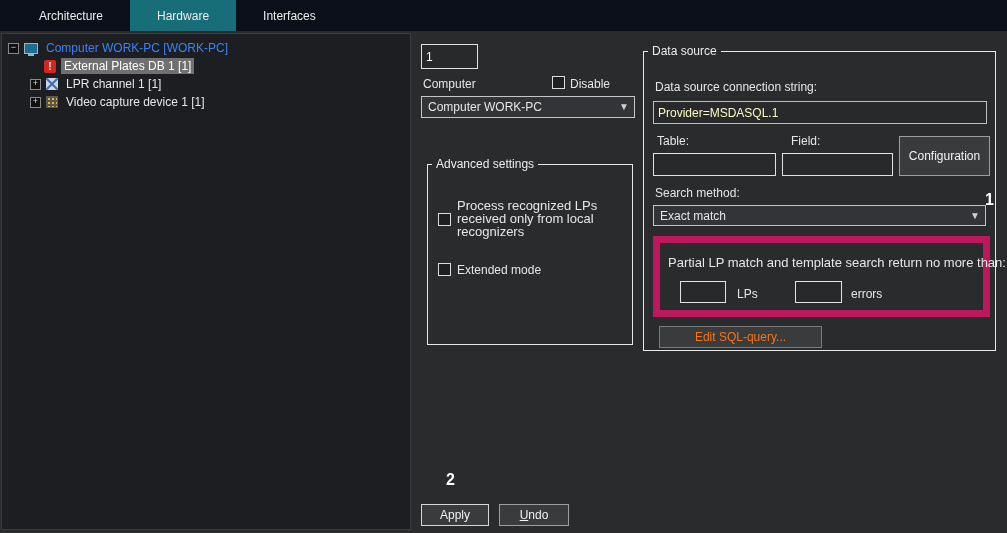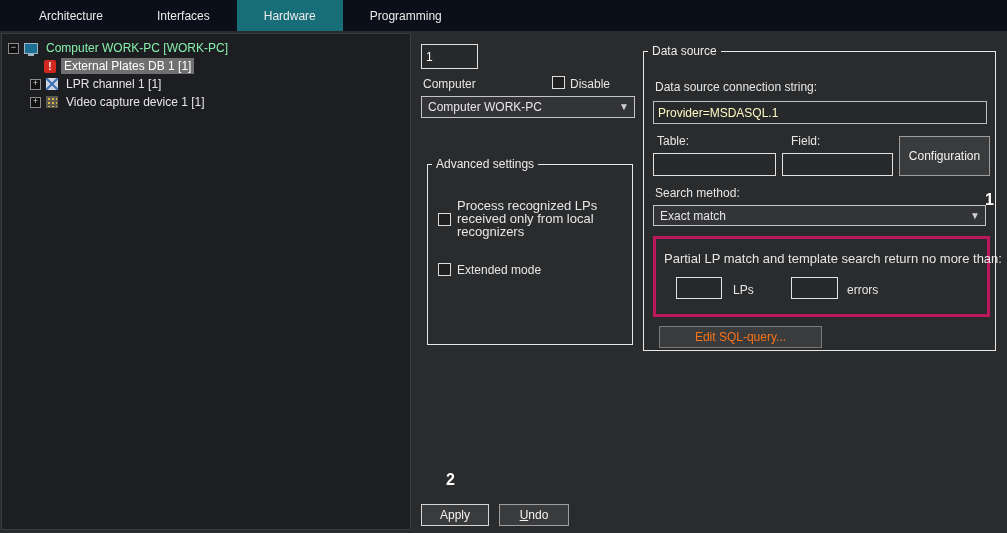--- a/index.html
+++ b/index.html
@@ -14,21 +14,21 @@
   .tab.active { background:#176d78; }
 
   
   .tree-panel { position:absolute; left:1px; top:33px; width:410px; height:497px;
                 background:#1d1e21; border:1px solid #3a3b3f; box-sizing:border-box; padding-top:5px; }
   .trow { display:flex; align-items:center; height:18px; white-space:nowrap; }
   .toggle { width:9px; height:9px; border:1px solid #8a8a8a; background:#101010; color:#d8d8d8;
             font-size:9px; line-height:7px; text-align:center; margin-right:5px; flex:none; box-sizing:content-box; }
   .ticon { margin-right:5px; flex:none; }
   .tlabel { padding:1px 3px; }
-  .green { color:#86efac; }
+  .green { color:#3b82f6; }
   .sel { background:#707070; color:#fff; }
 
   .icon-computer { width:14px; height:11px; border:1px solid #9fb3c2; background:#1d6e93; box-sizing:border-box; position:relative; }
   .icon-computer::after { content:""; position:absolute; left:3px; bottom:-3px; width:6px; height:2px; background:#9fb3c2; }
   .icon-alert { width:12px; height:13px; background:#d3281f; border-radius:2px; color:#fff;
                 font-weight:bold; font-size:10px; line-height:13px; text-align:center; }
   .icon-alert::before { content:"!"; }
   .icon-lpr { width:12px; height:12px; background:#cdd6e2; position:relative; overflow:hidden; }
   .icon-lpr::before, .icon-lpr::after { content:""; position:absolute; left:5px; top:-2px; width:2px; height:16px; background:#3a6fb5; }
   .icon-lpr::before { transform:rotate(45deg); }
@@ -54,37 +54,36 @@
 
   .checkbox { width:13px; height:13px; background:#1f1f1f; border:1px solid #dcdcdc; box-sizing:border-box; flex:none; }
   .small { font-size:13px; line-height:13px; }
 
   .btn { background:#3a3b3d; border:1px solid #9d9d9d; color:#f2f2f2; font-size:12px;
          display:flex; align-items:center; justify-content:center; cursor:default;
          font-family:"Liberation Sans", sans-serif; }
   .btn.focus { border-color:#d6d6d6; }
   .btn.disabled { color:#f97316; border-color:#7a7a7a; }
 
-  .innerbox { border:3px solid #be185d; position:absolute; box-sizing:border-box; }
+  .innerbox { border:7px solid #be185d; position:absolute; box-sizing:border-box; }
 
   .annot { position:absolute; color:#ffffff; font-weight:bold; font-size:16px; }
 
   .ak { display:block; }
   .ak::first-letter { text-decoration:underline; }
 </style>
 </head>
 <body>
 
 <div class="root">
 
   <div class="tabbar">
     <div class="tab">Architecture</div>
+    <div class="tab active">Hardware</div>
     <div class="tab">Interfaces</div>
-    <div class="tab active">Hardware</div>
-    <div class="tab">Programming</div>
   </div>
 
   <div class="tree-panel">
     <div class="trow" style="padding-left:6px;">
       <span class="toggle">−</span>
       <span class="ticon icon-computer"></span>
       <span class="tlabel green">Computer WORK-PC [WORK-PC]</span>
     </div>
     <div class="trow" style="padding-left:42px;">
       <span class="ticon icon-alert"></span>

